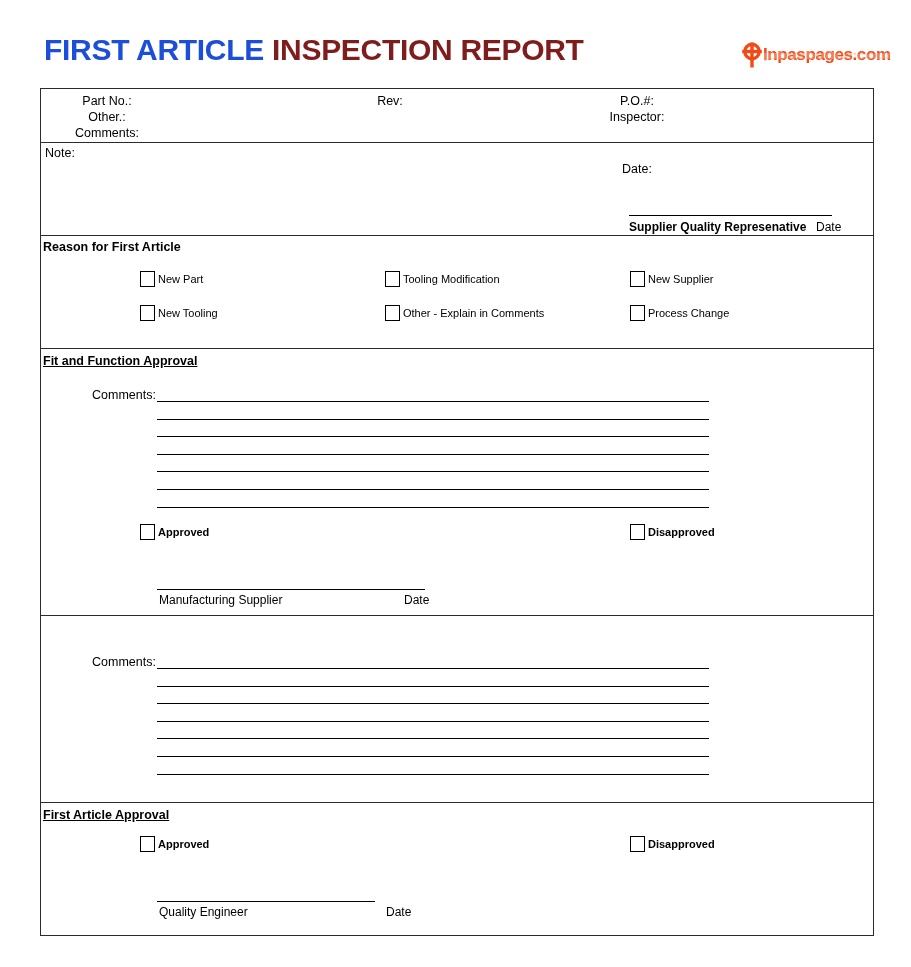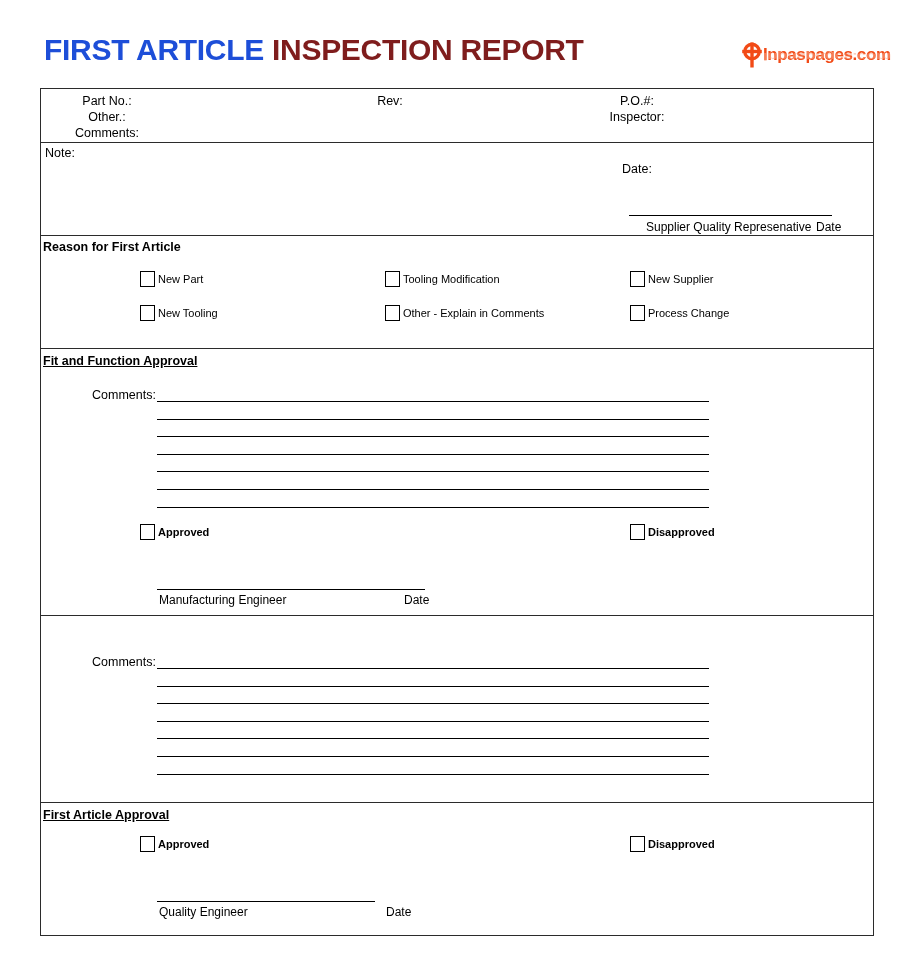--- a/index.html
+++ b/index.html
@@ -188,21 +188,21 @@
     <div class="hdr-label" style="left:0px; top:21px; width:132px;">Other.:</div>
     <div class="hdr-label" style="left:540px; top:21px; width:112px;">Inspector:</div>
 
     <div class="hdr-label" style="left:0px; top:37px; width:132px;">Comments:</div>
     <div class="hdr-label" style="left:540px; top:37px; width:112px;margin-top:36px;">Date:</div>
   </div>
 
   <div class="section" id="sec-note">
     <div id="note-label">Note:</div>
     <div class="sig-line" style="left:588px; top:72px; width:203px;"></div>
-    <div class="sig-label" style="left:605px; top:77px;">Supplier Quality Represenative</div>
+    <div class="sig-label" style="left:588px; top:77px;font-weight:bold;">Supplier Quality Represenative</div>
     <div class="sig-label" style="left:775px; top:77px;">Date</div>
   </div>
 
   <div class="section" id="sec-reason">
     <div class="sec-title" style="left:2px; top:4px;">Reason for First Article</div>
 
     <div class="checkbox-item" style="left:99px; top:35px;">
       <span class="checkbox"></span>
       <span class="cb-label">New Part</span>
     </div>
@@ -245,21 +245,21 @@
     <div class="checkbox-item" style="left:99px; top:175px;">
       <span class="checkbox"></span>
       <span class="cb-label bold">Approved</span>
     </div>
     <div class="checkbox-item" style="left:589px; top:175px;">
       <span class="checkbox"></span>
       <span class="cb-label bold">Disapproved</span>
     </div>
 
     <div class="sig-line" style="left:116px; top:240px; width:268px;"></div>
-    <div class="sig-label" style="left:118px; top:244px;">Manufacturing Engineer</div>
+    <div class="sig-label" style="left:118px; top:244px;">Manufacturing Supplier</div>
     <div class="sig-label" style="left:363px; top:244px;">Date</div>
   </div>
 
   <div class="section" id="sec-spdr">
 
     <div class="comments-label" style="left:51px; top:39px;">Comments:</div>
 
     <div class="rule" style="left:116px; top:52px;  width:552px;"></div>
     <div class="rule" style="left:116px; top:70px;  width:552px;"></div>
     <div class="rule" style="left:116px; top:87px;  width:552px;"></div>

